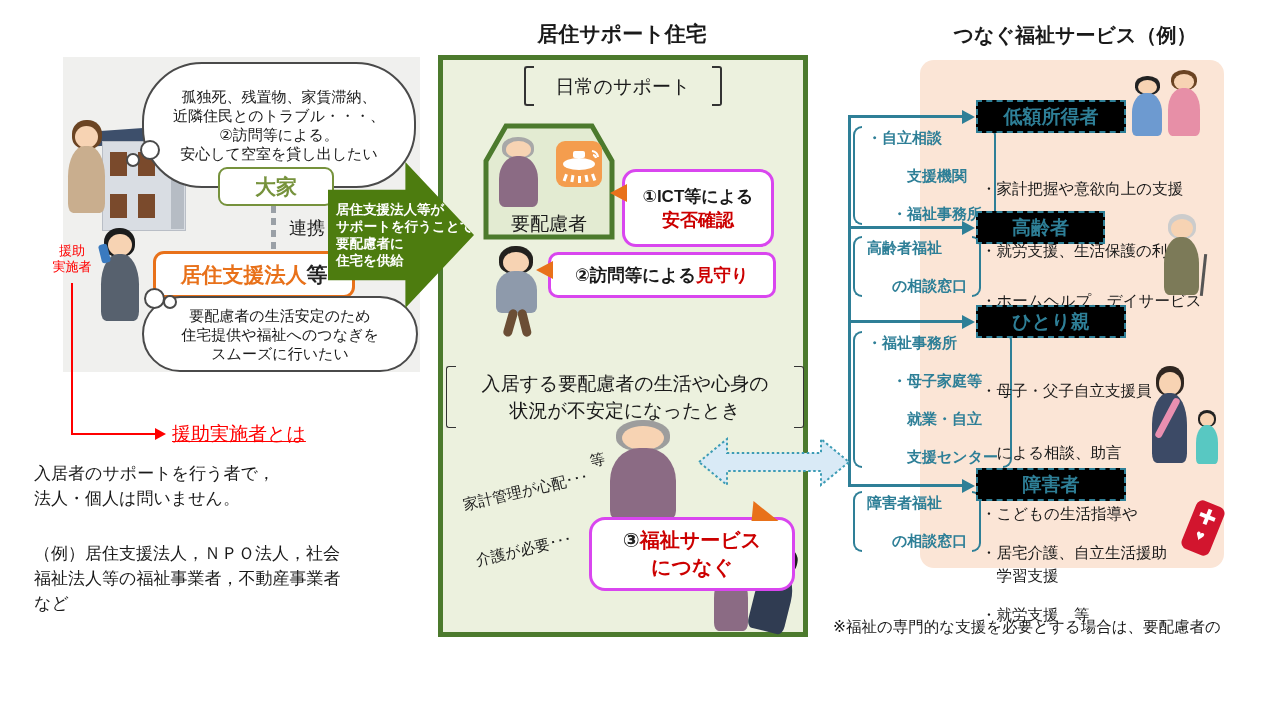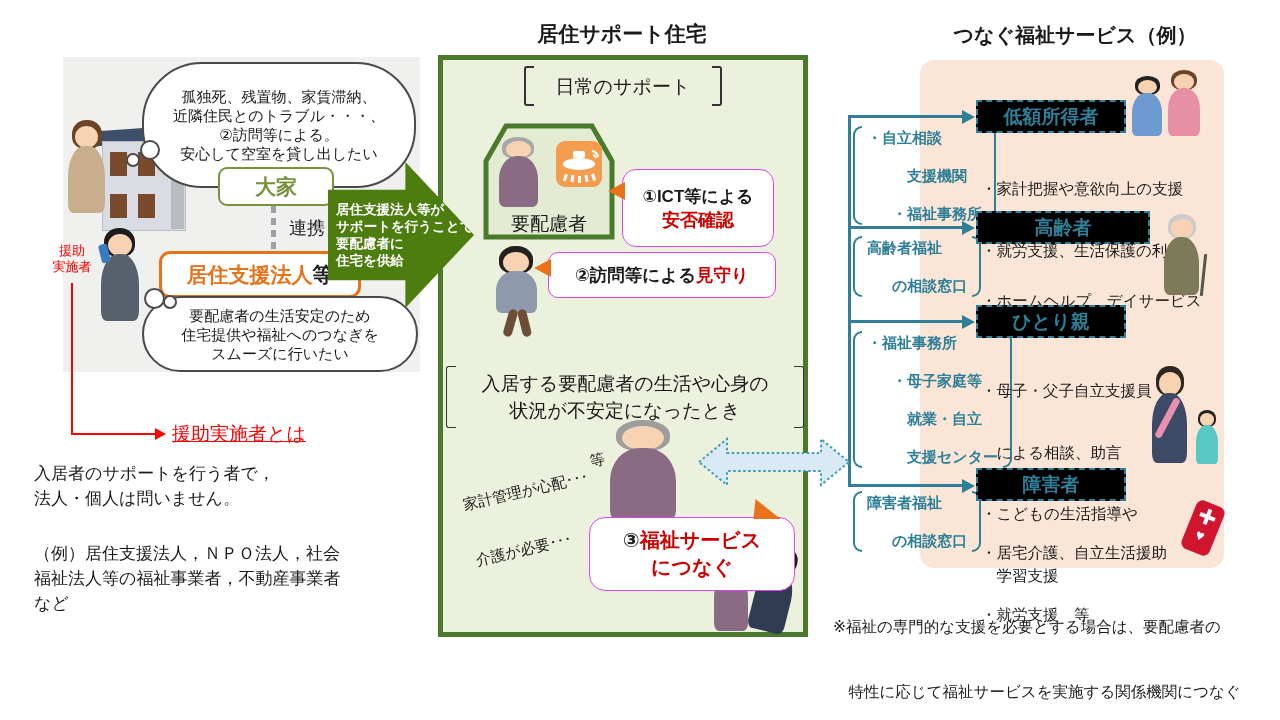--- a/index.html
+++ b/index.html
@@ -16,21 +16,21 @@
   .think{background:#fff;border:2px solid #4a4a4a;border-radius:60px;display:flex;flex-direction:column;
          justify-content:center;align-items:center;font-size:15px;line-height:19px;z-index:2;box-sizing:border-box;}
   .tcirc{background:#fff;border:2px solid #4a4a4a;border-radius:50%;z-index:3;}
   
   .owner-box{background:#fff;border:2px solid #76923c;border-radius:9px;color:#76923c;
              font-weight:bold;font-size:21px;display:flex;align-items:center;justify-content:center;z-index:2;}
   .corp-box{background:#fff;border:3px solid #e8711a;border-radius:11px;font-weight:bold;font-size:21px;
             display:flex;align-items:center;justify-content:center;z-index:2;}
   .corp-box .o{color:#e8711a;} .corp-box .k{color:#222;}
   
-  .speech{background:#fff;border:1px solid #d946ef;border-radius:14px;display:flex;flex-direction:column;
+  .speech{background:#fff;border:3px solid #d946ef;border-radius:14px;display:flex;flex-direction:column;
           justify-content:center;align-items:center;z-index:4;box-sizing:border-box;}
   .tail-l{position:absolute;left:-15px;top:12px;width:0;height:0;border-top:9px solid transparent;
           border-bottom:9px solid transparent;border-right:17px solid #e8711a;}
   .tail-up{position:absolute;top:-19px;right:16px;width:0;height:0;border-left:7px solid transparent;
            border-right:20px solid transparent;border-bottom:20px solid #e8711a;transform:skewX(14deg);}
   .redtxt{color:#cc0000;}
   
   .big-arrow{background:#4d7c0f;clip-path:polygon(0 19%,53% 19%,53% 0,100% 50%,53% 100%,53% 81%,0 81%);
              display:flex;flex-direction:column;justify-content:center;z-index:4;
              color:#fff;font-weight:bold;font-size:13.5px;line-height:17px;padding-left:8px;box-sizing:border-box;}
@@ -122,21 +122,21 @@
     <div>実施者</div>
   </div>
 
   <div class="person" style="left:98px;top:228px;width:50px;height:96px;--hair:#1c1c1c;--cloth:#57616e;">
     <div class="hair"></div>
       <div class="head"></div>
       <div class="body"></div>
     <div class="abs" style="left:2px;top:16px;width:9px;height:19px;background:#3a7abf;border-radius:3px;transform:rotate(-14deg);"></div>
   </div>
 
-  <div class="abs corp-box" style="left:159px;top:251px;width:196px;height:41px;">
+  <div class="abs corp-box" style="left:153px;top:251px;width:196px;height:41px;">
     <span class="o">居住支援法人</span>
       <span class="k">等</span>
   </div>
 
   <div class="abs think ctr" style="left:142px;top:296px;width:276px;height:76px;border-radius:45px;">
     <div>要配慮者の生活安定のため</div>
     <div>住宅提供や福祉へのつなぎを</div>
     <div>スムーズに行いたい</div>
   </div>
   <div class="abs tcirc" style="left:144px;top:288px;width:17px;height:17px;"></div>
@@ -307,21 +307,21 @@
       <div class="head"></div>
       <div class="body"></div>
   </div>
 
   <div class="abs tlabel" style="left:853px;top:236px;">
     <div class="tbrk l"></div>
     <div class="txt"><span>高齢者福祉</span><br>
       <span>の相談窓口</span></div>
     <div class="tbrk r"></div>
   </div>
-  <div class="abs cat-box" style="left:976px;top:211px;width:174px;height:33px;">
+  <div class="abs cat-box" style="left:976px;top:211px;width:129px;height:33px;">
     <span>高齢者</span>
   </div>
   <div class="abs bullets" style="left:981px;top:250px;">
     <div>・ホームヘルプ、デイサービス</div>
   </div>
   <div class="person" style="left:1162px;top:214px;width:46px;height:84px;--hair:#cccccc;--cloth:#7c7a58;">
     <div class="hair"></div>
       <div class="head"></div>
       <div class="body"></div>
     <div class="cane" style="left:40px;top:40px;height:42px;transform:rotate(6deg);"></div>
@@ -370,18 +370,17 @@
     <div>・就労支援　等</div>
   </div>
   <div class="helpmark" style="left:1188px;top:502px;">
     <div class="cross-v"></div>
     <div class="cross-h"></div>
     <div class="heart">♥</div>
   </div>
 
   <div class="abs note" style="left:833px;top:573px;">
     <div>※福祉の専門的な支援を必要とする場合は、要配慮者の</div>
-    <div>　特性に応じて福祉サービスを実施する関係機関につなぐ</div>
     
     
   </div>
 
 </div>
 
 </body></html>

